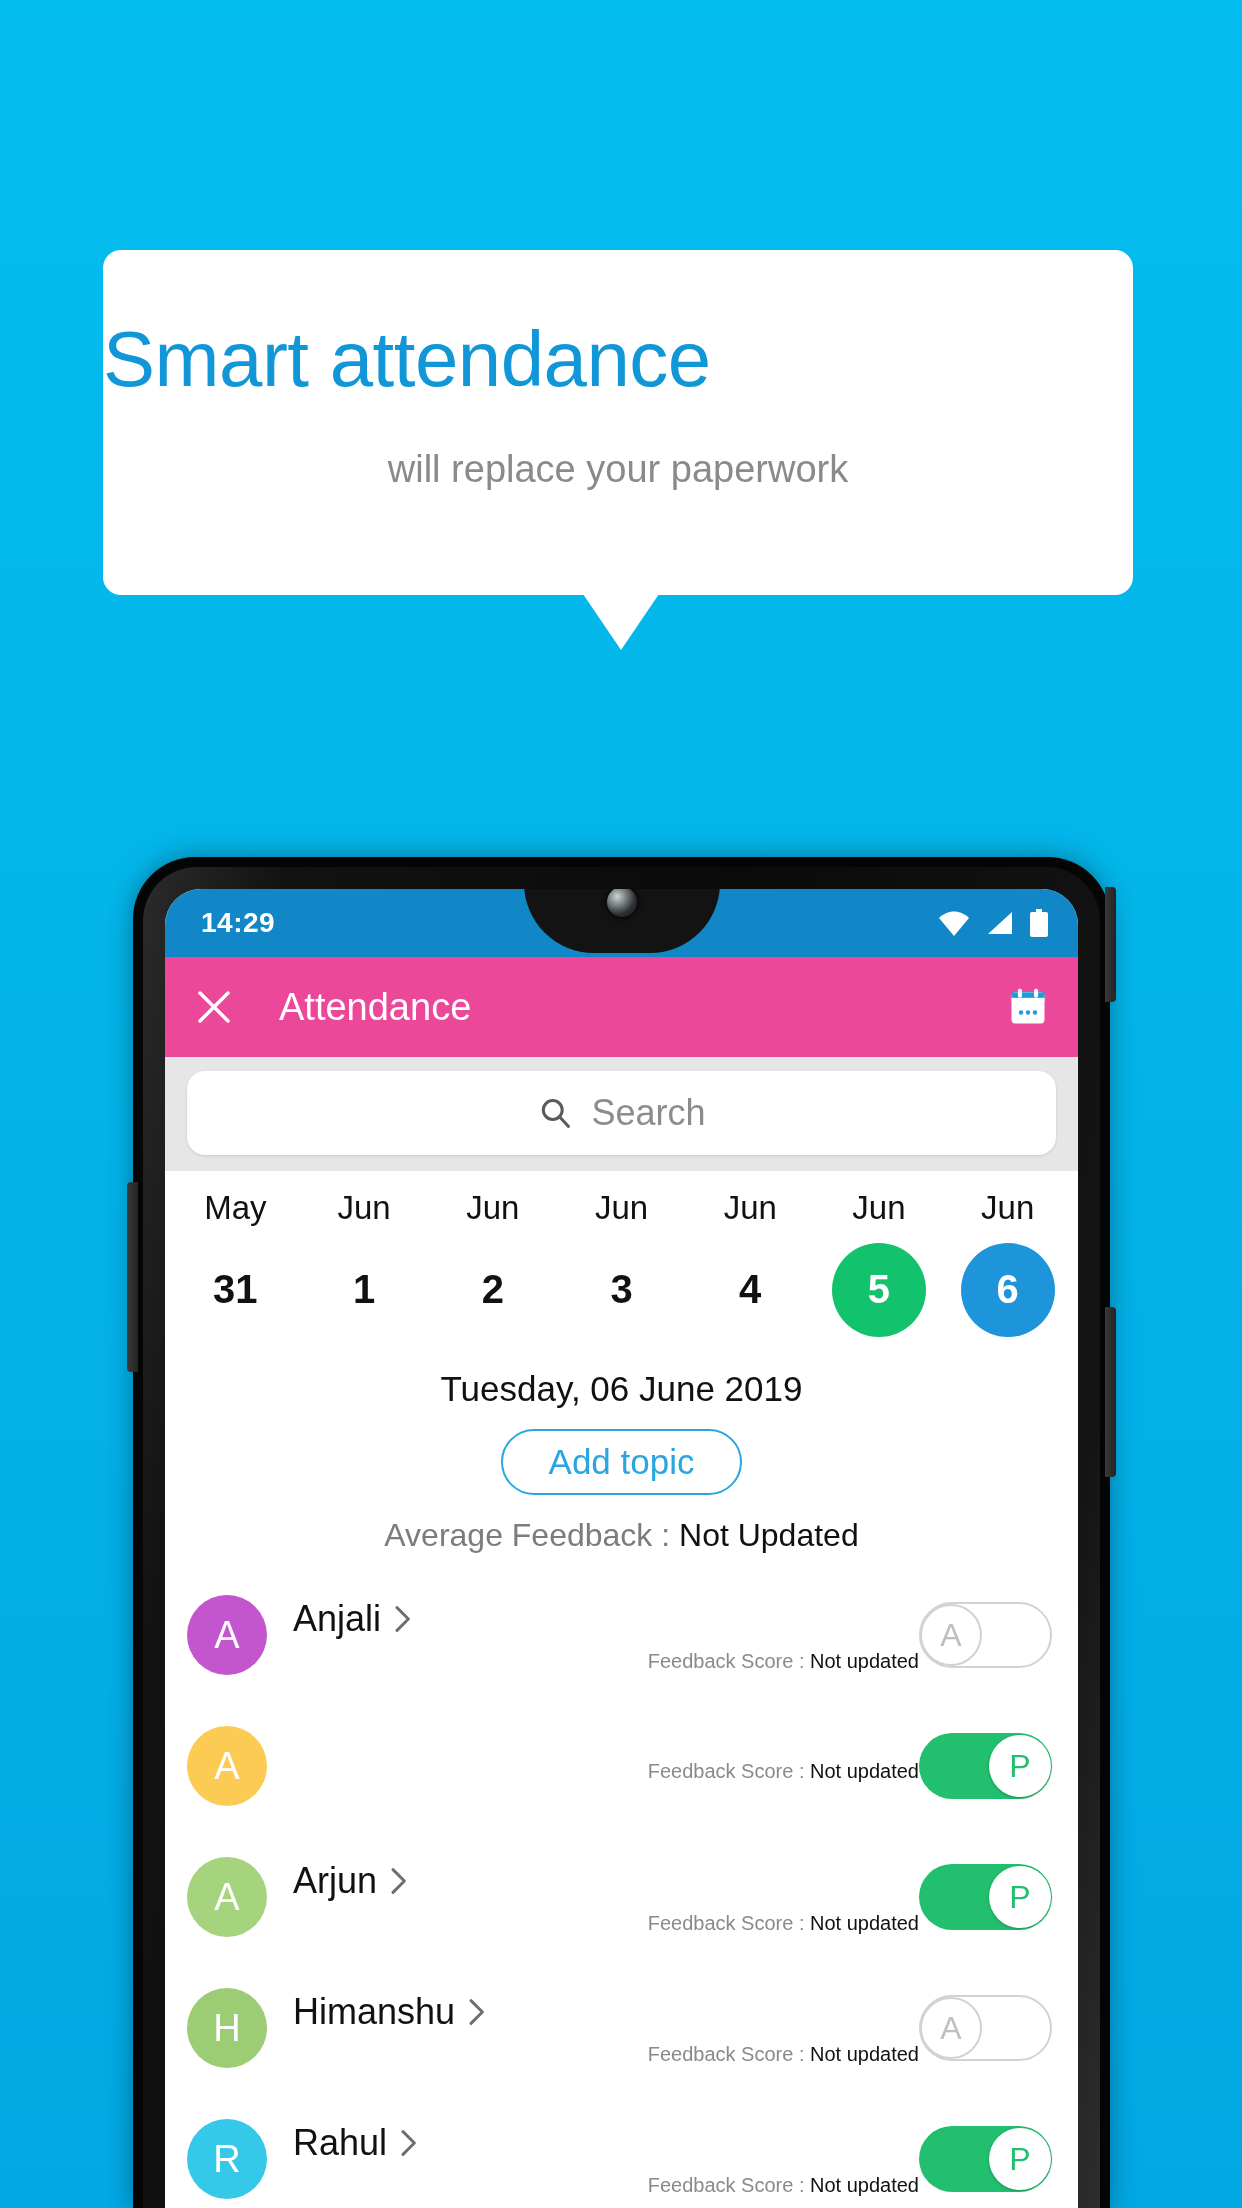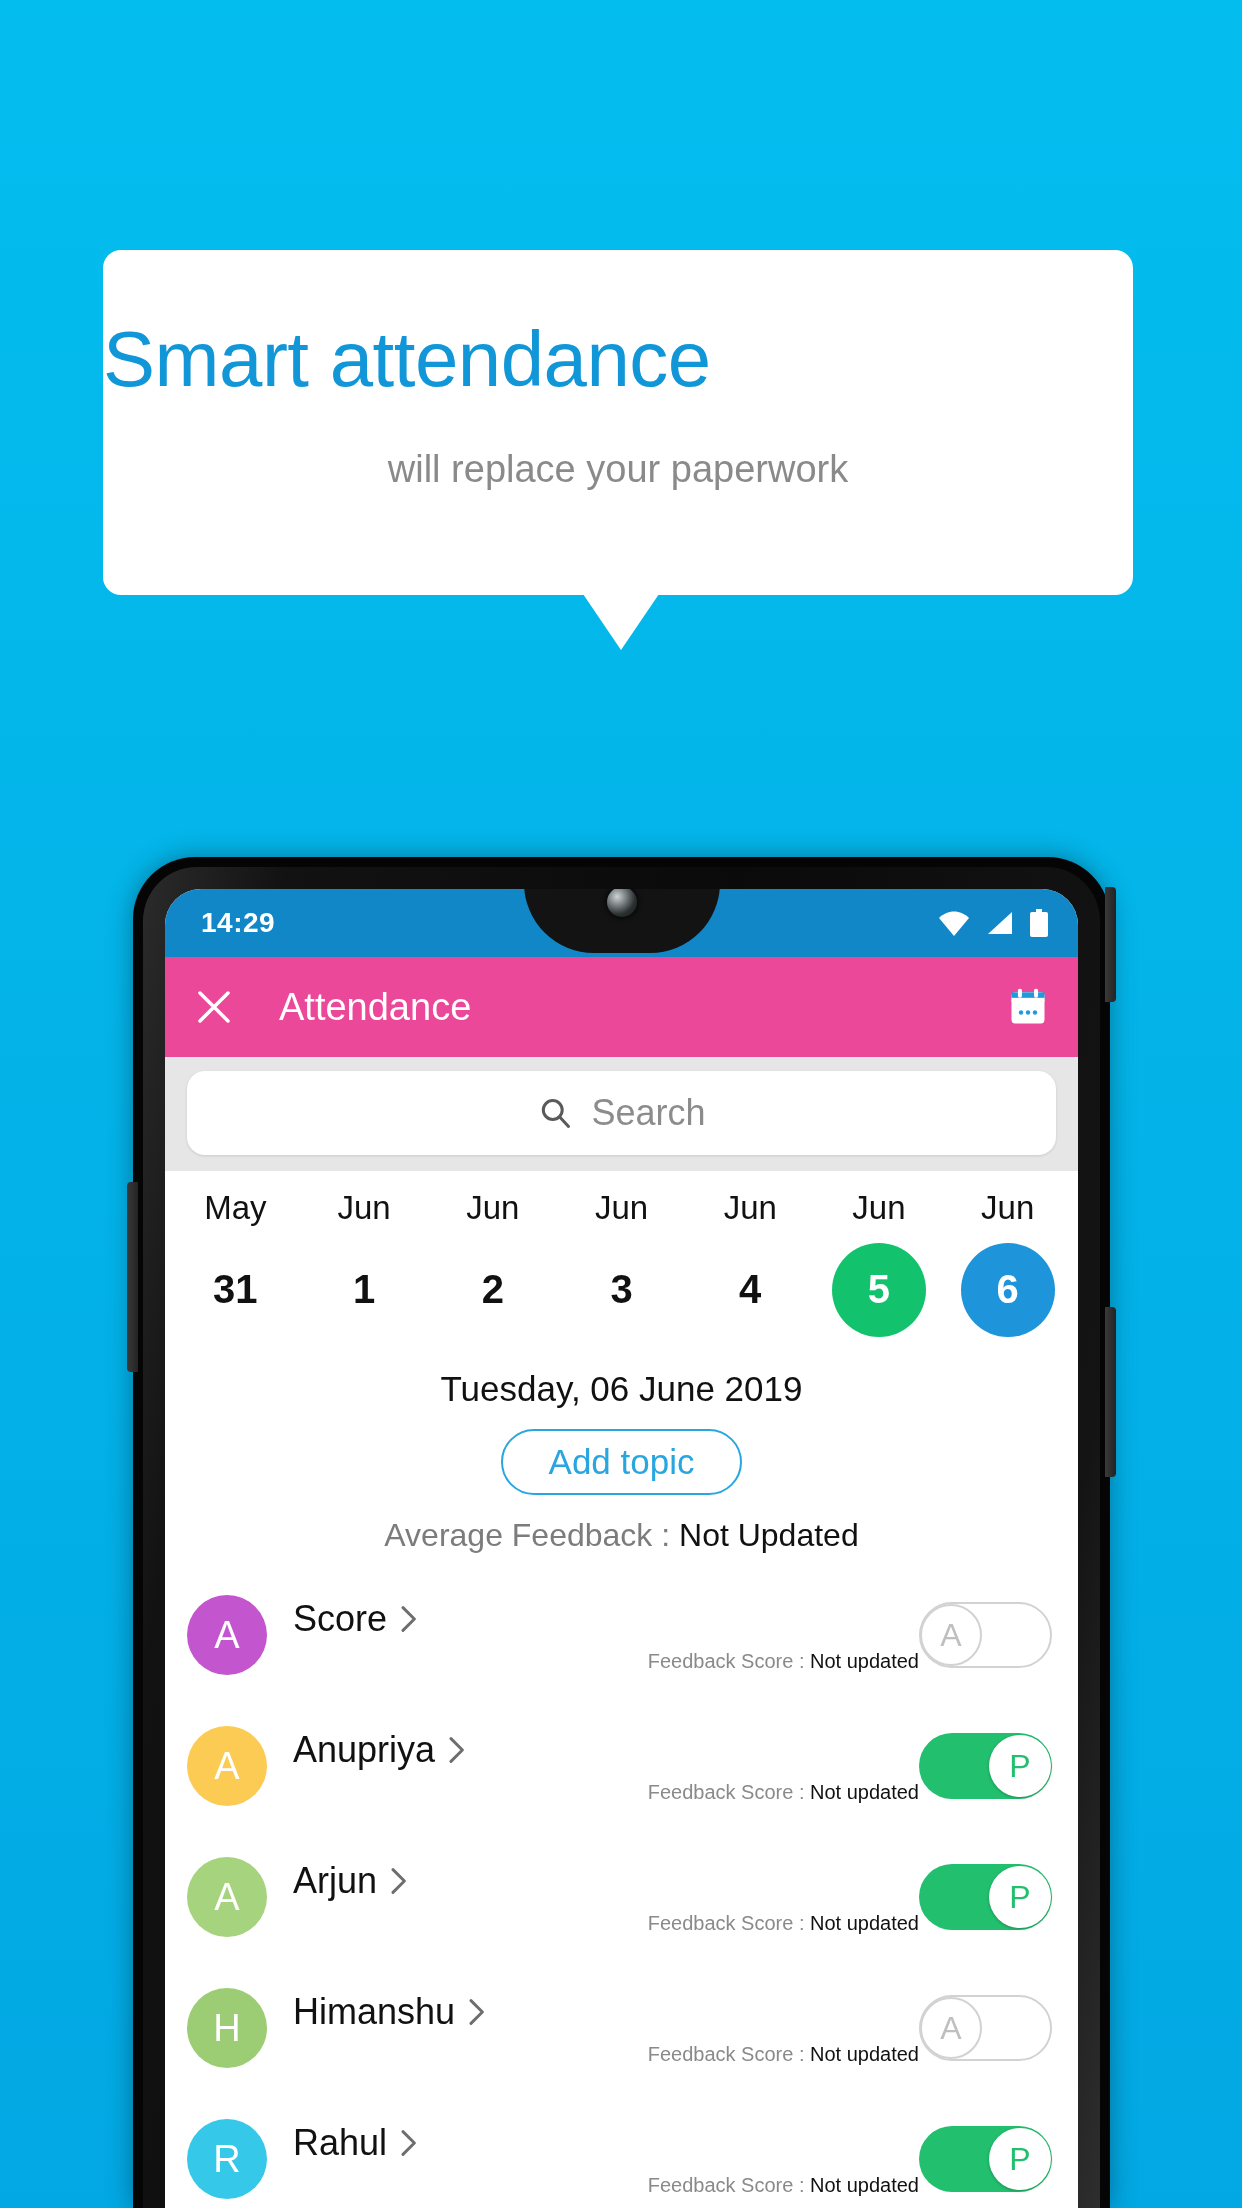--- a/index.html
+++ b/index.html
@@ -326,40 +326,34 @@
 
     <div id="avg-feedback">
       <span>Average Feedback : </span><b>Not Updated</b>
     </div>
 
     <div id="student-list">
         <div class="student-row">
           <div class="avatar" style="background: rgb(195, 86, 207);">A</div>
           <div class="student-info">
             <div class="student-name-row">
-              <span class="student-name">Score</span>
+              <span class="student-name">Anjali</span>
               <svg class="chev" viewBox="0 0 10 16">
                 <path d="M1 1 L8 8 L1 15" stroke="#6E6E6E" stroke-width="1.8" fill="none" stroke-linecap="round" stroke-linejoin="round"></path>
               </svg>
             </div>
             <div class="student-score"><span>Feedback Score : </span><b>Not updated</b></div>
           </div>
           <div class="att-toggle absent">
             <div class="knob">A</div>
           </div>
         </div>
         <div class="student-row">
           <div class="avatar" style="background: rgb(251, 203, 83);">A</div>
           <div class="student-info">
-            <div class="student-name-row">
-              <span class="student-name">Anupriya</span>
-              <svg class="chev" viewBox="0 0 10 16">
-                <path d="M1 1 L8 8 L1 15" stroke="#6E6E6E" stroke-width="1.8" fill="none" stroke-linecap="round" stroke-linejoin="round"></path>
-              </svg>
-            </div>
             <div class="student-score"><span>Feedback Score : </span><b>Not updated</b></div>
           </div>
           <div class="att-toggle present">
             <div class="knob">P</div>
           </div>
         </div>
         <div class="student-row">
           <div class="avatar" style="background: rgb(166, 211, 125);">A</div>
           <div class="student-info">
             <div class="student-name-row">

